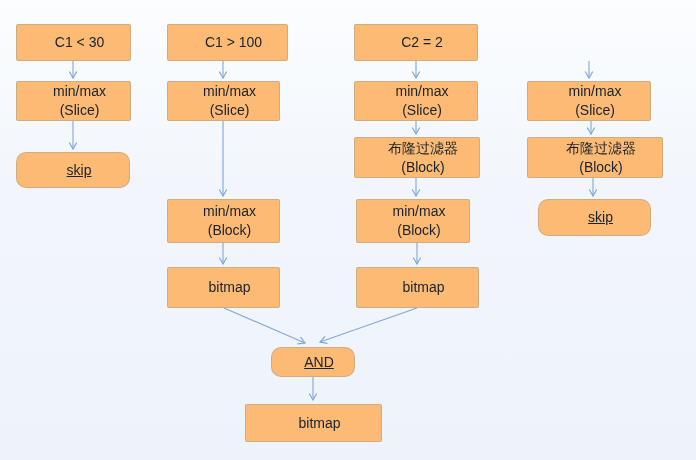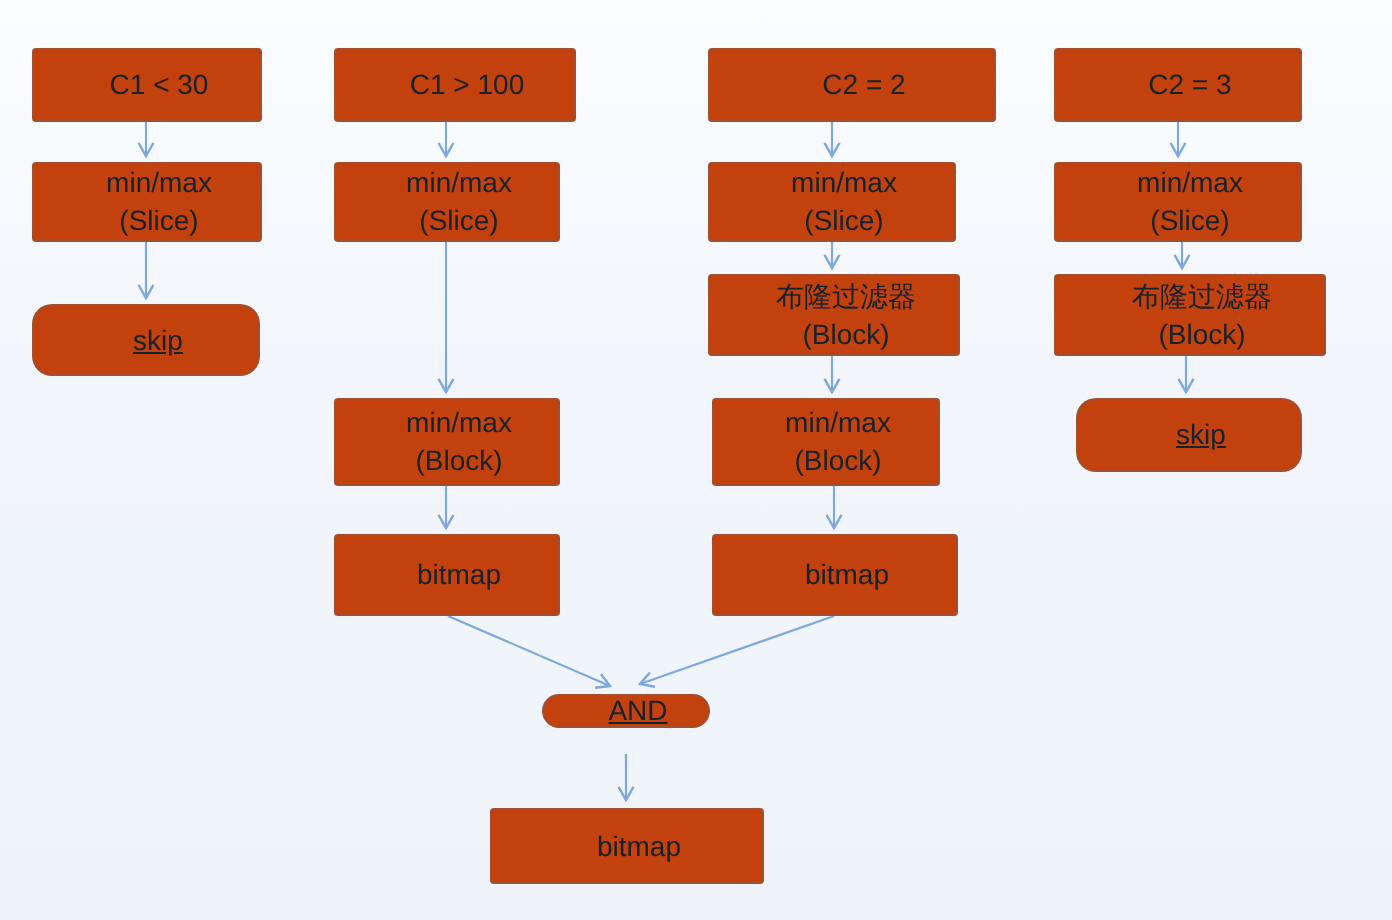--- a/index.html
+++ b/index.html
@@ -7,21 +7,21 @@
     width:696px;height:460px;position:relative;overflow:hidden;
     font-family:"Liberation Sans","DejaVu Sans",sans-serif;
     background:linear-gradient(180deg,#fbfdff 0%,#f2f6fc 40%,#eef3fa 100%);
   }
   #canvas{position:absolute;inset:0;}
   svg.arrows{position:absolute;left:0;top:0;z-index:1;pointer-events:none;}
   .node{
     position:absolute;z-index:2;box-sizing:border-box;
     display:flex;align-items:center;justify-content:center;
     text-align:center;white-space:pre-line;
-    background:#c2410c;color:#17222d;
+    background:#fdba74;color:#17222d;
     border:1px solid rgba(47,128,180,0.22);
     font-size:14px;line-height:19px;border-radius:2px;padding-left:12px;
   }
   .node.rounded{border-radius:10px;text-decoration:underline;}
 </style>
 </head>
 <body>
 
 <div id="canvas">
 
@@ -55,32 +55,31 @@
 (Slice)</div>
   <div class="node rounded" style="left:16px;top:152px;width:114px;height:36px">skip</div>
 
   <div class="node" style="left:167px;top:24px;width:121px;height:37px">C1 &gt; 100</div>
   <div class="node" style="left:167px;top:81px;width:113px;height:40px">min/max
 (Slice)</div>
   <div class="node" style="left:167px;top:199px;width:113px;height:44px">min/max
 (Block)</div>
   <div class="node" style="left:167px;top:267px;width:113px;height:41px">bitmap</div>
 
-  <div class="node" style="left:354px;top:24px;width:144px;height:37px">C2 = 2</div>
+  <div class="node" style="left:354px;top:24px;width:124px;height:37px">C2 = 2</div>
   <div class="node" style="left:354px;top:81px;width:124px;height:40px">min/max
 (Slice)</div>
   <div class="node" style="left:354px;top:137px;width:126px;height:41px">布隆过滤器
 (Block)</div>
   <div class="node" style="left:356px;top:199px;width:114px;height:44px">min/max
 (Block)</div>
   <div class="node" style="left:356px;top:267px;width:123px;height:41px">bitmap</div>
 
-  <div class="node" style="left:527px;top:24px;width:124px;height:37px">C2 = 3</div>
   <div class="node" style="left:527px;top:81px;width:124px;height:40px">min/max
 (Slice)</div>
   <div class="node" style="left:527px;top:137px;width:136px;height:41px">布隆过滤器
 (Block)</div>
   <div class="node rounded" style="left:538px;top:199px;width:113px;height:37px">skip</div>
 
-  <div class="node rounded" style="left:271px;top:347px;width:84px;height:17px">AND</div>
+  <div class="node rounded" style="left:271px;top:347px;width:84px;height:30px">AND</div>
   <div class="node" style="left:245px;top:404px;width:137px;height:38px">bitmap</div>
 
 </div>
 
 </body></html>

